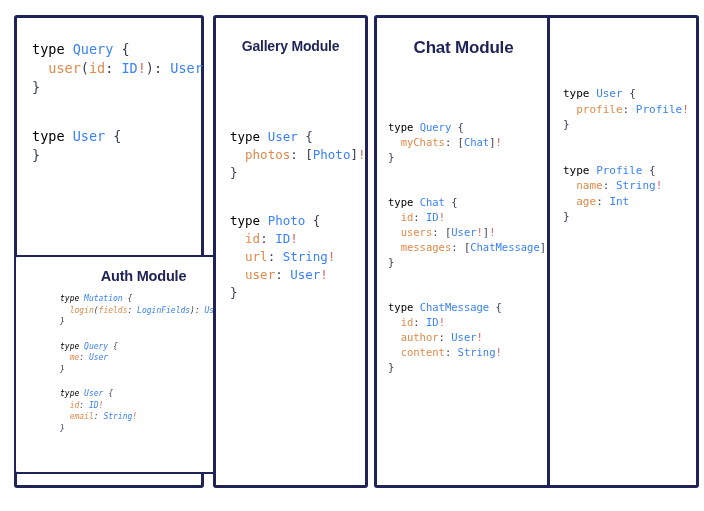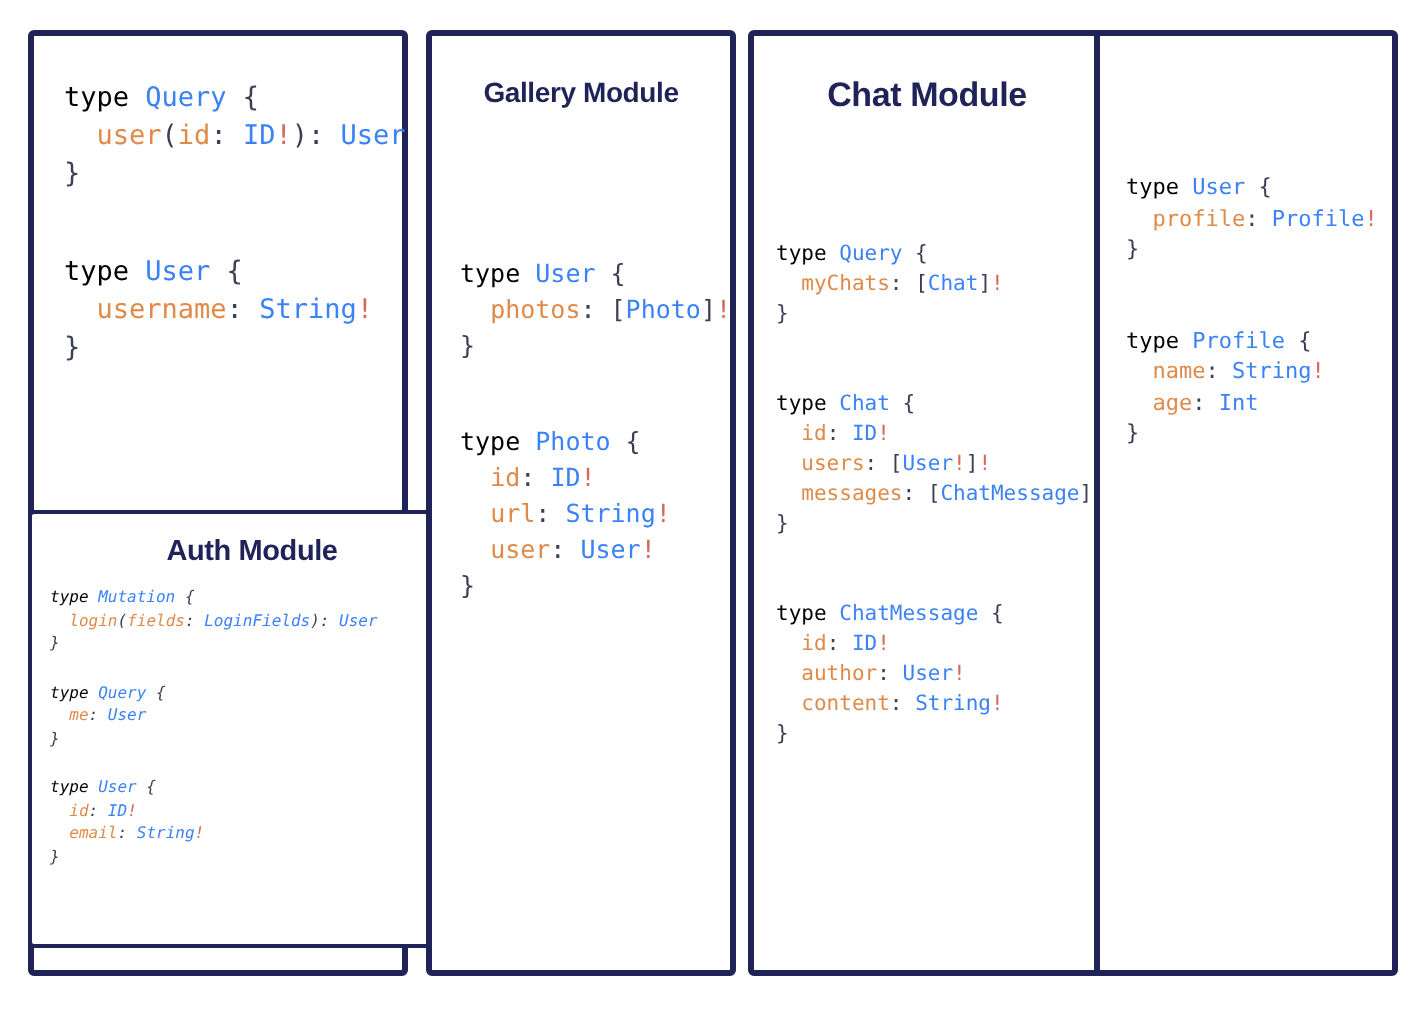--- a/index.html
+++ b/index.html
@@ -44,20 +44,21 @@
   
   #card-user      { left: 14px;  top: 15px;  width: 190px; height: 473px; }
   #card-user .card-title { font-size: 19px; margin-top: 19px; }
   #card-user .code-block { font-size: 13.5px; line-height: 19px; margin-left: 15px; }
   .blk-gap { height: 30px; }
 
   
   #card-auth {
     left: 14px; top: 255px; width: 224px; height: 219px;
     border-width: 2px;
+    padding-left: 35px;
   }
   #card-auth .card-title { font-size: 14.5px; margin-top: 11px; }
   #card-auth .code-block { font-size: 8px; line-height: 11.5px; margin-left: 9px; font-style: italic; }
   #card-auth .blk-gap { height: 13px; }
 
   
   #card-gallery   { left: 213px; top: 15px; width: 155px; height: 473px; }
   #card-gallery .card-title { font-size: 14px; margin-top: 20px; }
   #card-gallery .code-block { font-size: 12.5px; line-height: 18px; margin-left: 14px; }
 
@@ -79,21 +80,21 @@
 </head>
 <body>
 
 <div id="canvas">
 
   <div class="card" id="card-user">
     <div class="spacer-top-user"></div>
     <div class="code-block">
         <div class="code"><div><span class="t-kw">type</span><span class="t-punc"> </span><span class="t-type">Query</span><span class="t-punc"> {</span></div><div><span class="t-punc">  </span><span class="t-field">user</span><span class="t-punc">(</span><span class="t-field">id</span><span class="t-punc">: </span><span class="t-type">ID</span><span class="t-bang">!</span><span class="t-punc">): </span><span class="t-type">User</span></div><div><span class="t-punc">}</span></div></div>
         <div class="blk-gap"></div>
-        <div class="code"><div><span class="t-kw">type</span><span class="t-punc"> </span><span class="t-type">User</span><span class="t-punc"> {</span></div><div><span class="t-punc">  </span><span class="t-field">username</span><span class="t-punc">: </span><span class="t-type">String</span><span class="t-bang">!</span></div><div><span class="t-punc">}</span></div></div>
+        <div class="code"><div><span class="t-kw">type</span><span class="t-punc"> </span><span class="t-type">User</span><span class="t-punc"> {</span></div><div><span class="t-punc">}</span></div></div>
       </div>
   </div>
 
   <div class="card" id="card-auth">
     <div class="card-title">Auth Module</div>
     <div style="height:9px"></div>
     <div class="code-block">
         <div class="code"><div><span class="t-kw">type</span><span class="t-punc"> </span><span class="t-type">Mutation</span><span class="t-punc"> {</span></div><div><span class="t-punc">  </span><span class="t-field">login</span><span class="t-punc">(</span><span class="t-field">fields</span><span class="t-punc">: </span><span class="t-type">LoginFields</span><span class="t-punc">): </span><span class="t-type">User</span></div><div><span class="t-punc">}</span></div></div>
         <div class="blk-gap"></div>
         <div class="code"><div><span class="t-kw">type</span><span class="t-punc"> </span><span class="t-type">Query</span><span class="t-punc"> {</span></div><div><span class="t-punc">  </span><span class="t-field">me</span><span class="t-punc">: </span><span class="t-type">User</span></div><div><span class="t-punc">}</span></div></div>

